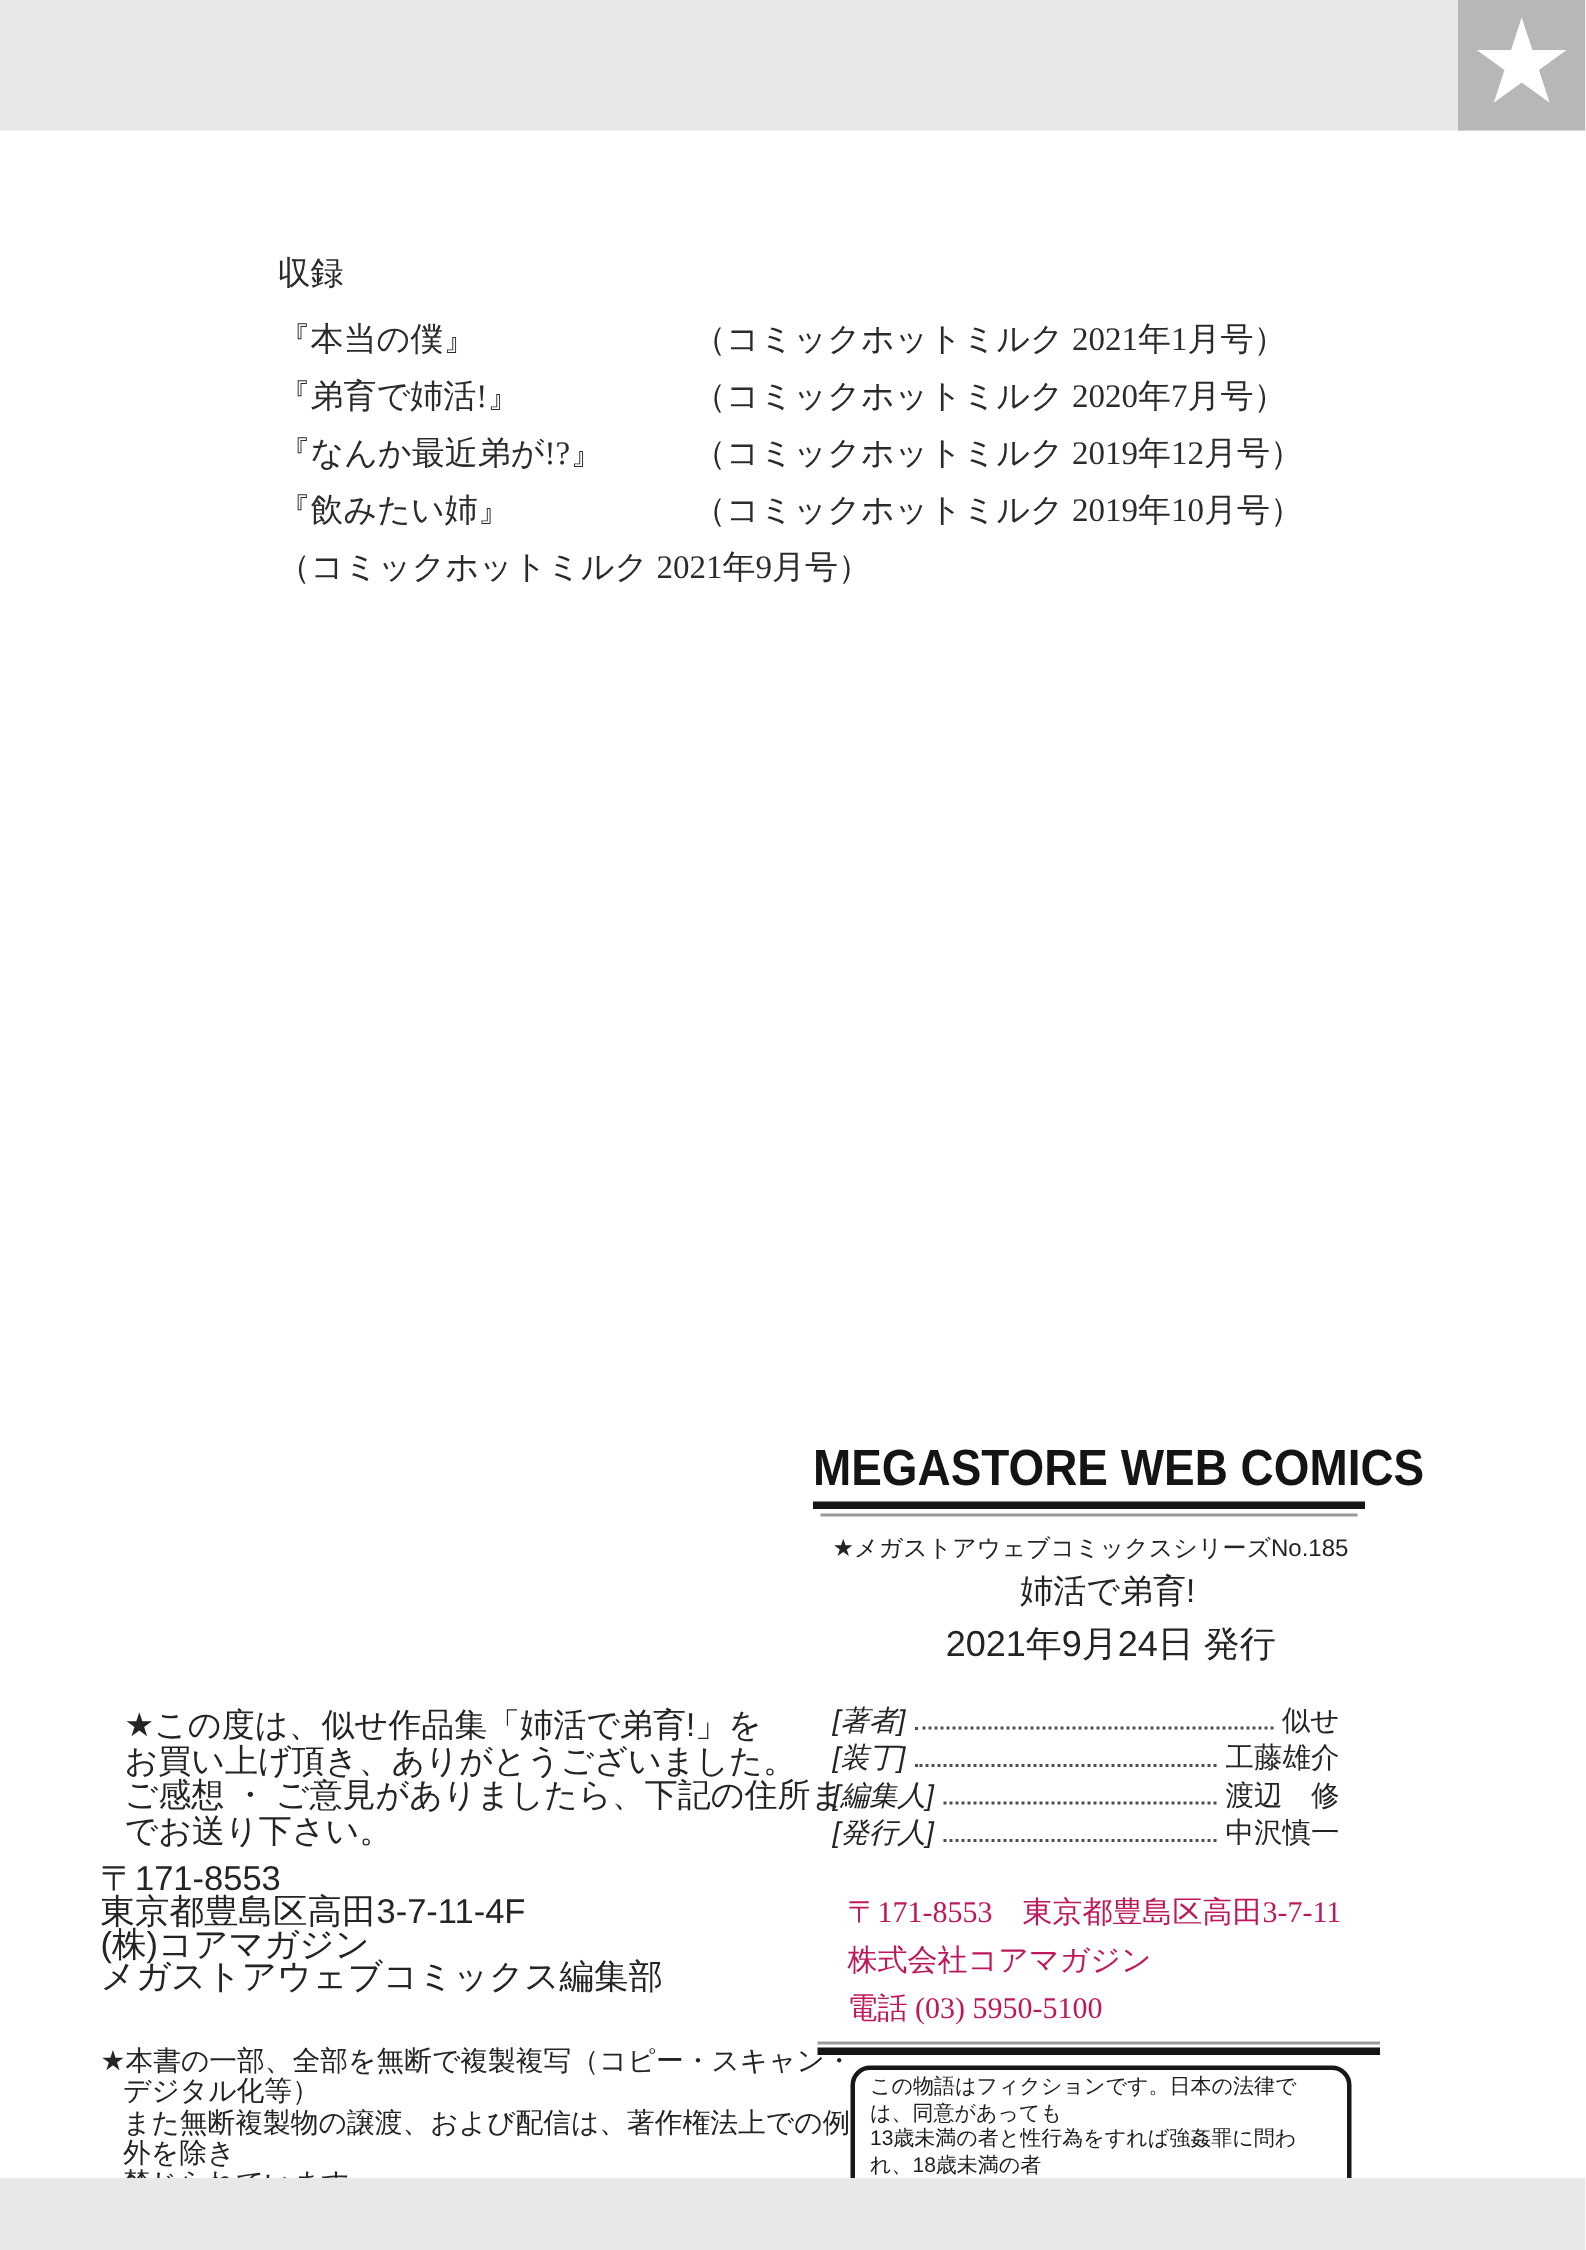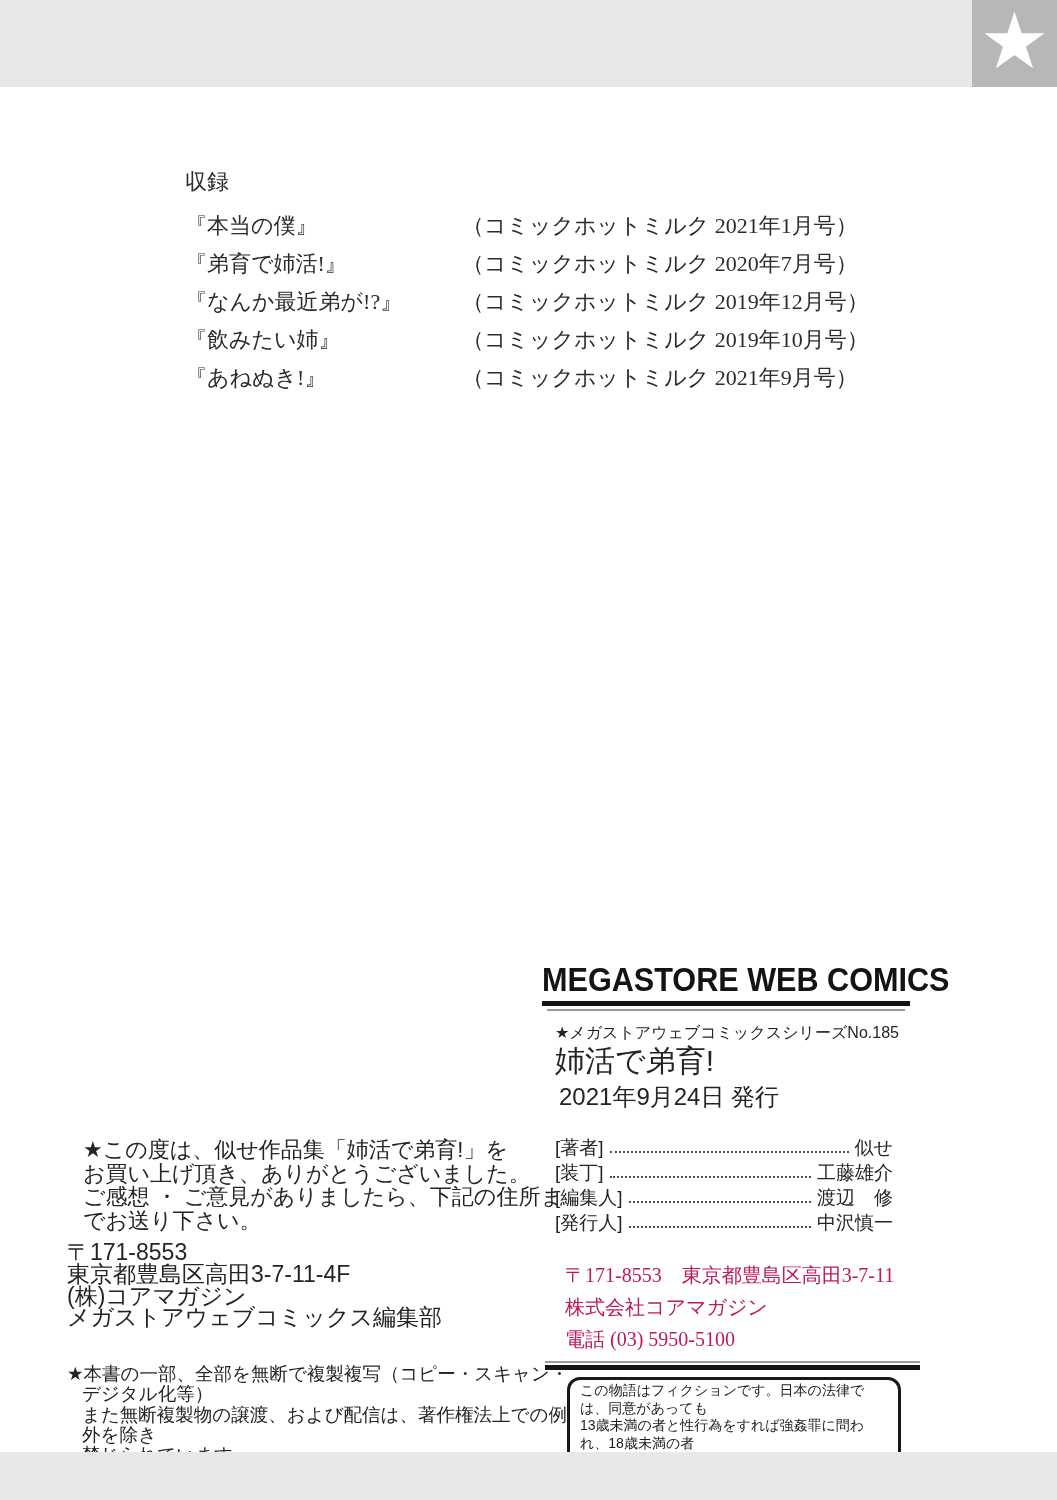--- a/index.html
+++ b/index.html
@@ -41,26 +41,26 @@
 
   
   .colophon { position:absolute; left:542px; top:962px; width:380px; }
   .brand {
     font-size:34px; font-weight:bold; line-height:34px; white-space:nowrap;
     color:#141414; letter-spacing:0px; transform:scaleX(0.9); transform-origin:left center;
   }
   .rule-thick { height:5px; background:#141414; margin-top:5px; width:368px; }
   .rule-thin  { height:2px; background:#9a9a9a; margin-top:3px; width:358px; margin-left:5px; }
   .series { margin-top:11px; padding-left:13px; font-size:16px; line-height:22px; }
-  .book-title { padding-left:13px; font-size:30px; line-height:34px; }
-  .issue-date { margin-top:5px; padding-left:17px; font-size:24px; line-height:27px; }
+  .book-title { padding-left:13px; font-size:22px; line-height:34px;text-align:center; }
+  .issue-date { margin-top:5px; padding-left:17px; font-size:24px; line-height:27px;text-align:center; }
 
   .credits { margin-top:25px; padding-left:13px; width:338px; font-size:19px; }
   .credit-row { display:flex; align-items:flex-end; line-height:25px; }
-  .credit-label { flex:none; }
+  .credit-label { flex:none;font-style:italic; }
   .leader { flex:1 1 auto; border-bottom:2px dotted #4e4e4e; margin:0 6px 7px 6px; }
   .credit-name { flex:none; white-space:pre; }
 
   .pub-address {
     margin-top:24px; padding-left:23px; white-space:pre-line;
     font-family:"Liberation Serif","DejaVu Serif",serif;
     font-size:20px; line-height:32px; color:#be185d;
   }
 
   .rule2 { margin-top:6px; margin-left:3px; width:375px; }
@@ -101,21 +101,20 @@
     </div>
     <div class="toc-row">
       <span class="toc-title">『なんか最近弟が!?』</span>
       <span class="toc-source">（コミックホットミルク 2019年12月号）</span>
     </div>
     <div class="toc-row">
       <span class="toc-title">『飲みたい姉』</span>
       <span class="toc-source">（コミックホットミルク 2019年10月号）</span>
     </div>
     <div class="toc-row">
-      <span class="toc-title">『あねぬき!』</span>
       <span class="toc-source">（コミックホットミルク 2021年9月号）</span>
     </div>
   </section>
 
   <p class="thanks">★この度は、似せ作品集「姉活で弟育!」を
 お買い上げ頂き、ありがとうございました。
 ご感想 ・ ご意見がありましたら、下記の住所ま
 でお送り下さい。</p>
 
   <p class="edit-address">〒171-8553

